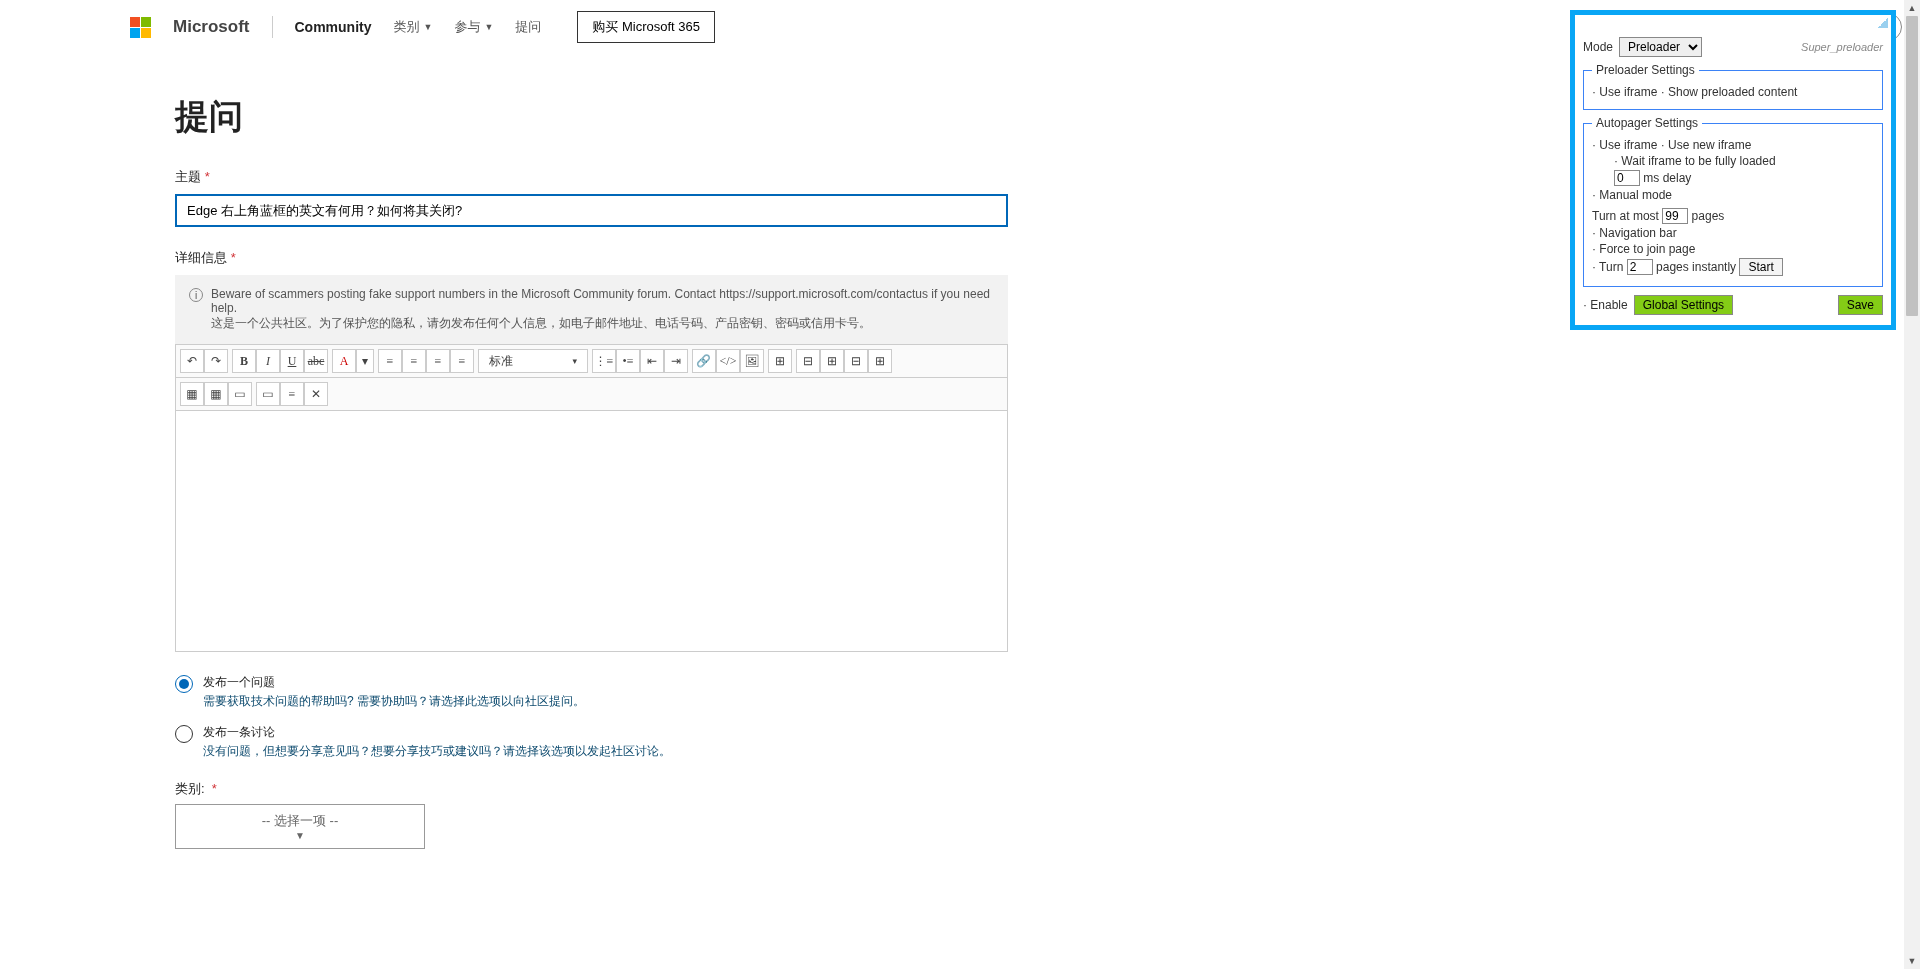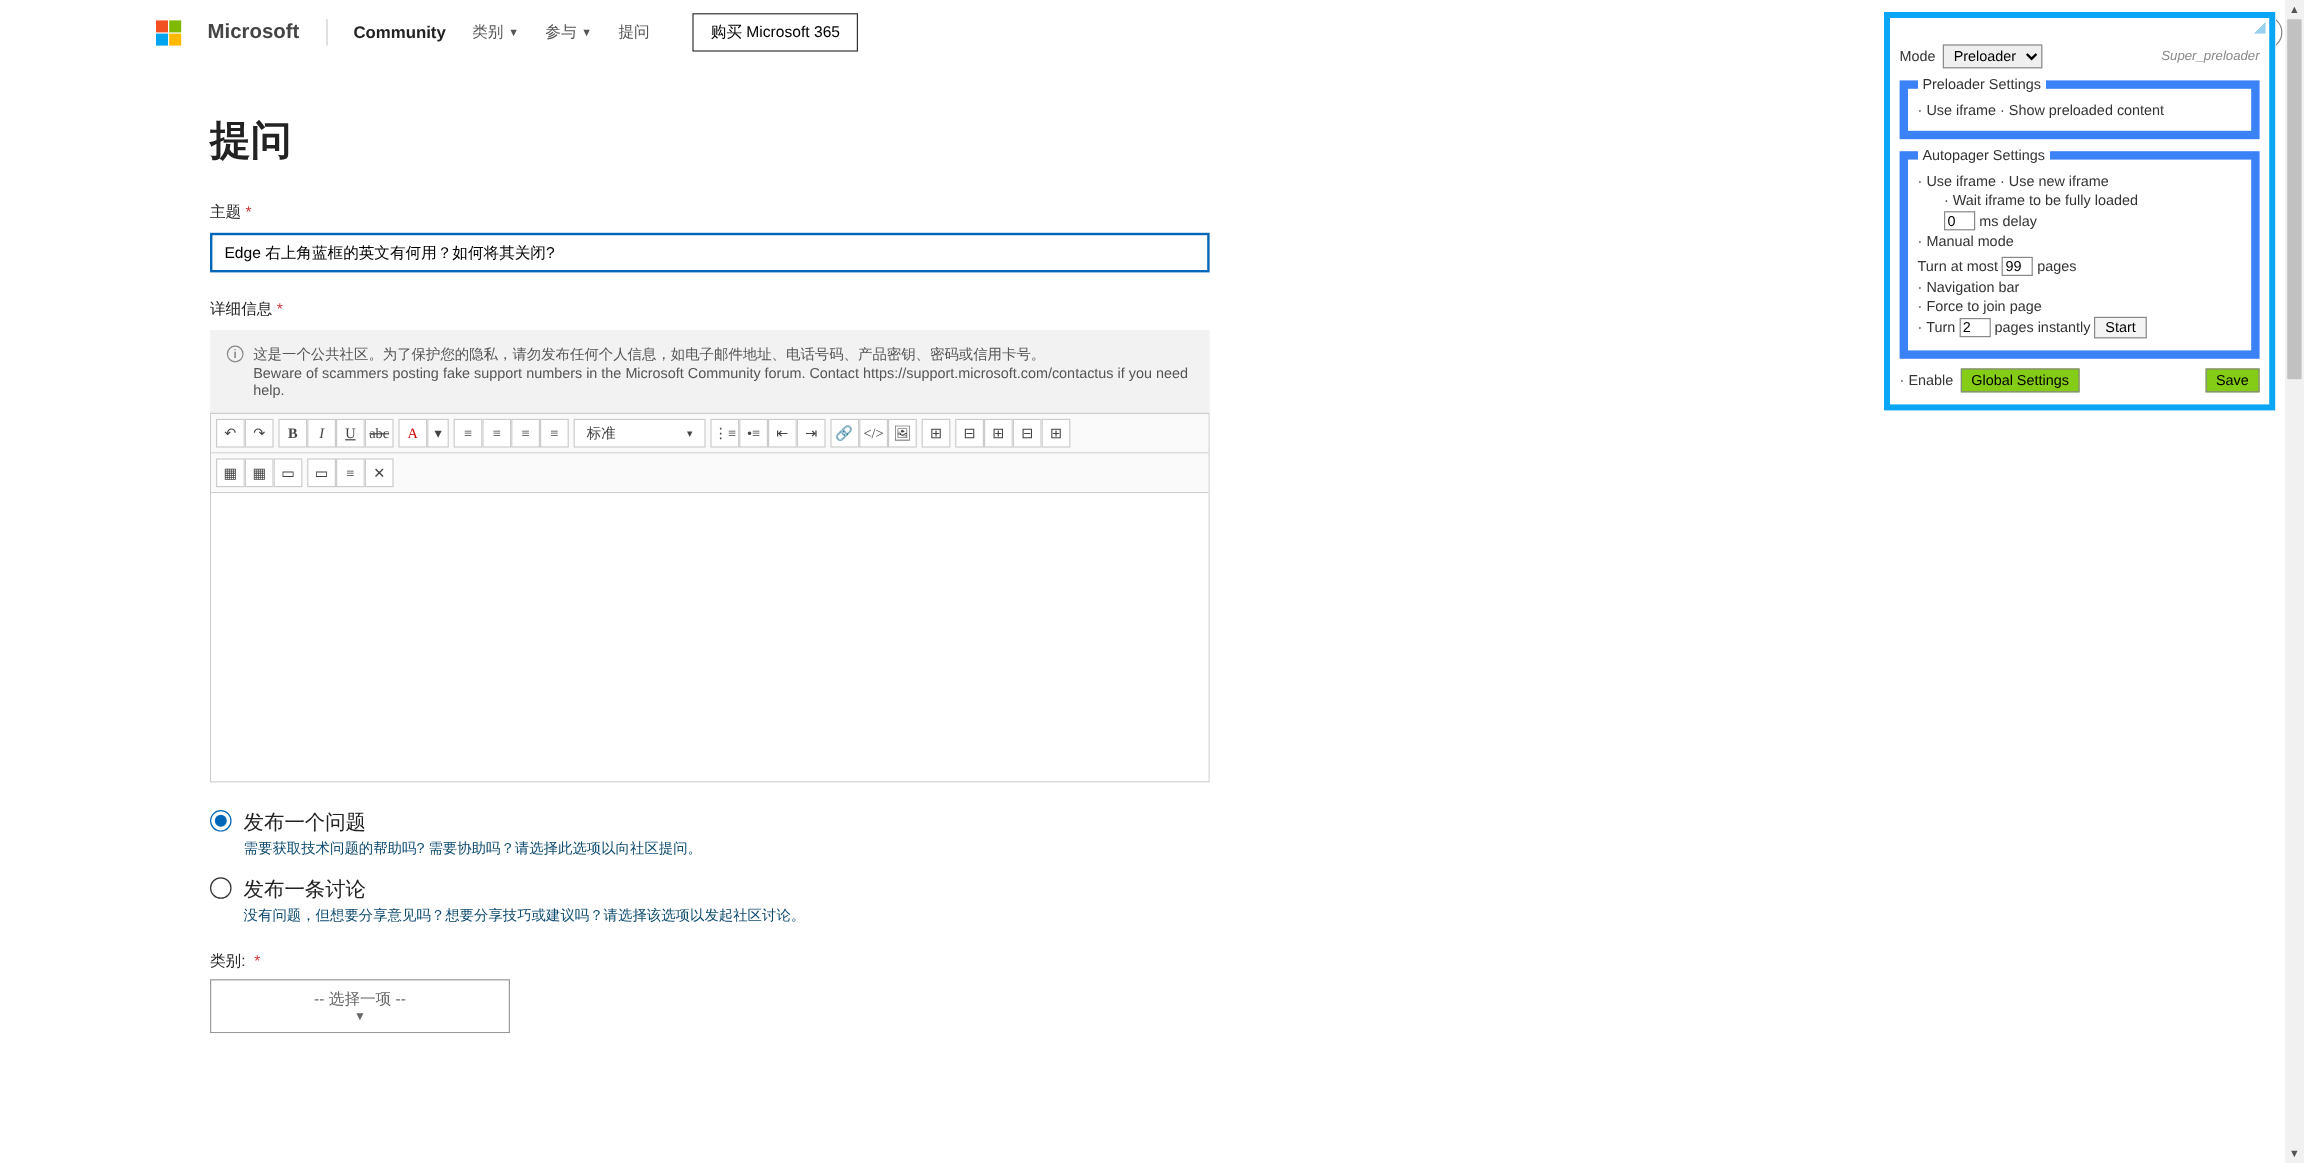--- a/index.html
+++ b/index.html
@@ -41,35 +41,35 @@
 .tbtn.wide { width:auto; padding:0 10px; min-width:110px; justify-content:space-between; }
 .tbtn.dd { width:18px; }
 .editor-body { min-height:240px; background:#fff; }
 
 
 .radio-group { margin-top:22px; }
 .radio-row { display:flex; gap:10px; align-items:flex-start; margin-bottom:14px; cursor:pointer; }
 .radio { width:18px; height:18px; border:1px solid #333; border-radius:50%; flex-shrink:0; position:relative; margin-top:1px; }
 .radio.on::after{content:"";position:absolute;inset:3px;border-radius:50%;background:#0067b8;}
 .radio.on{border-color:#0067b8;}
-.radio-label { font-size:17px; }
+.radio-label { font-size:12px; }
 .radio-desc { font-size:12px; color:#0c4a6e; margin-top:2px; }
 
 
 .cat-label { font-size:13px; margin-top:20px; }
 .cat-select { width:250px; border:1px solid #999; padding:7px 10px; font-size:13px; color:#666; margin-top:6px; display:flex; justify-content:space-between; align-items:center; cursor:pointer;flex-direction:column; }
 
 
 .panel-wrap { position:fixed; top:10px; right:24px; width:326px; border:5px solid #09a6f5; background:#fff; padding:22px 8px 10px; font-size:12px; color:#333; }
 .panel-top { display:flex; align-items:center; justify-content:space-between; margin-bottom:4px; }
 .mode-row { display:flex; align-items:center; gap:6px; }
 .mode-sel { border:1px solid #888; padding:1px 4px; font-size:12px; }
 .panel-title { font-style:italic; color:#888; font-size:11px; }
 .grip { width:10px; height:10px; background:linear-gradient(135deg,transparent 50%,#9ad0ef 50%); position:absolute; top:3px; right:3px; }
-fieldset { border:7px solid #3b82f6; padding:6px 8px 8px; margin-top:6px; }
+fieldset { border:1px solid #3b82f6; padding:6px 8px 8px; margin-top:6px; }
 legend { font-size:12px; padding:0 4px; color:#333; }
 .pline { margin:2px 0; }
 .indent1 { padding-left:22px; }
 .num-in { width:36px; border:1px solid #888; font-size:12px; padding:0 2px; }
 .num-in.sm{width:26px}
 .btn-sm { border:1px solid #888; background:#f4f4f4; font-size:12px; padding:1px 8px; cursor:pointer; }
 .panel-bot { display:flex; align-items:center; justify-content:space-between; margin-top:8px; }
 .gs-btn { border:1px solid #888; background:#84cc16; padding:2px 8px; font-size:12px; cursor:pointer; }
 
 .scrollbar { position:fixed; right:0; top:0; width:16px; height:100vh; background:#f1f1f1; }
@@ -129,22 +129,22 @@
   <h1>提问</h1>
 
   <label class="label"><span>主题</span> <span class="req">*</span></label>
   <input class="topic-input" value="Edge 右上角蓝框的英文有何用？如何将其关闭?" style="">
 
   <div class="section">
     <label class="label"><span>详细信息</span> <span class="req">*</span></label>
     <div class="notice">
       <div class="notice-ic">i</div>
       <div>
+        <div>Beware of scammers posting fake support numbers in the Microsoft Community forum. Contact https://support.microsoft.com/contactus if you need help.</div>
         <div>这是一个公共社区。为了保护您的隐私，请勿发布任何个人信息，如电子邮件地址、电话号码、产品密钥、密码或信用卡号。</div>
-        <div>Beware of scammers posting fake support numbers in the Microsoft Community forum. Contact https://support.microsoft.com/contactus if you need help.</div>
       </div>
     </div>
 
     <div class="editor">
       <div class="toolbar">
         <div class="tgroup">
           <div class="tbtn">↶</div>
           <div class="tbtn">↷</div>
         </div>
         <div class="tgroup">

